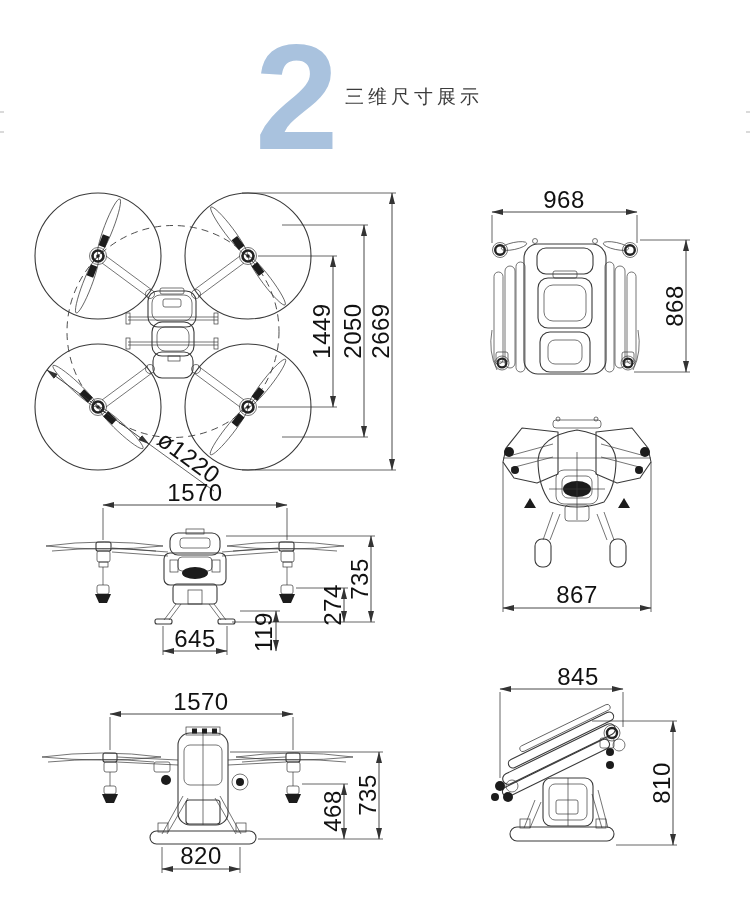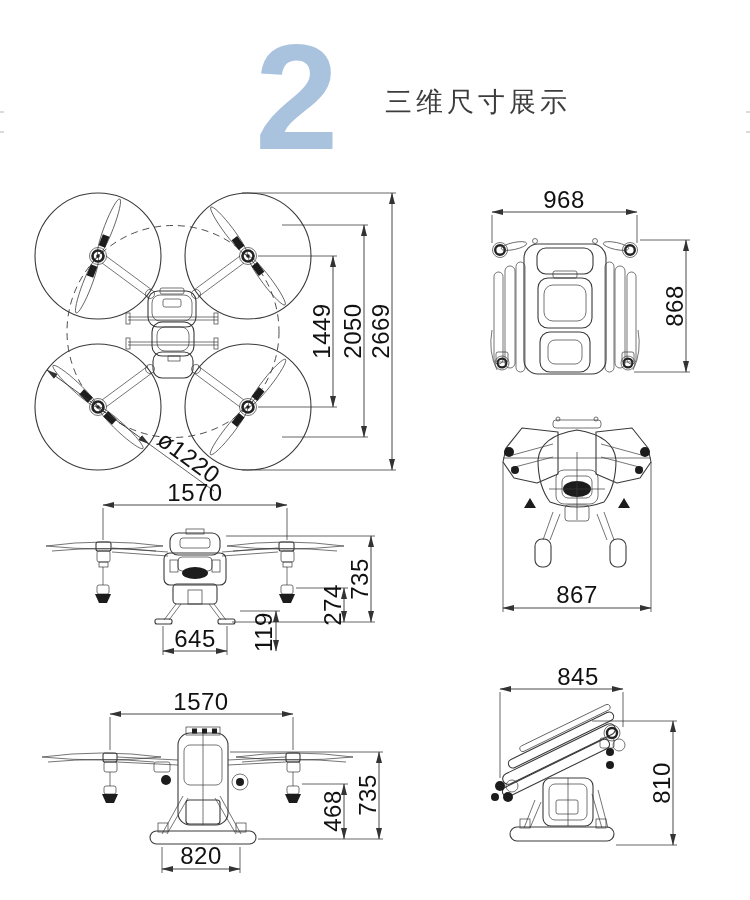--- a/index.html
+++ b/index.html
@@ -1,21 +1,21 @@
 <!DOCTYPE html>
 <html><head>
 <meta charset="utf-8">
 <style>
   html,body{margin:0;padding:0;background:#ffffff;}
   #stage{position:relative;width:750px;height:900px;background:#fff;overflow:hidden;
          font-family:"Liberation Sans", sans-serif;}
   #bignum{position:absolute;left:255px;top:22px;font-size:150px;line-height:1;
           font-weight:600;color:#a9c2de;}
-  #title{position:absolute;left:345px;top:84px;font-size:27px;letter-spacing:4px;
-         color:#3c3c3c;font-weight:500;margin-left:40px;}
+  #title{position:absolute;left:345px;top:84px;font-size:19px;letter-spacing:4px;
+         color:#3c3c3c;font-weight:500;}
   svg{position:absolute;left:0;top:0;}
   .ln{stroke:#3a3a3a;fill:none;stroke-width:1.1;stroke-linecap:round;stroke-linejoin:round;}
   .tn{stroke:#3a3a3a;fill:none;stroke-width:0.7;}
   .dm{stroke:#333;fill:none;stroke-width:0.9;}
   .ex{stroke:#333;fill:none;stroke-width:0.75;}
   .fl{fill:#1c1c1c;stroke:none;}
   .dt{font-family:"Liberation Sans",sans-serif;font-size:24px;fill:#111;letter-spacing:0.5px;}
   .dash{stroke:#3a3a3a;fill:none;stroke-width:0.9;stroke-dasharray:7 5;}
   .crop{stroke:#b5b5b5;stroke-width:1;}
 </style>

